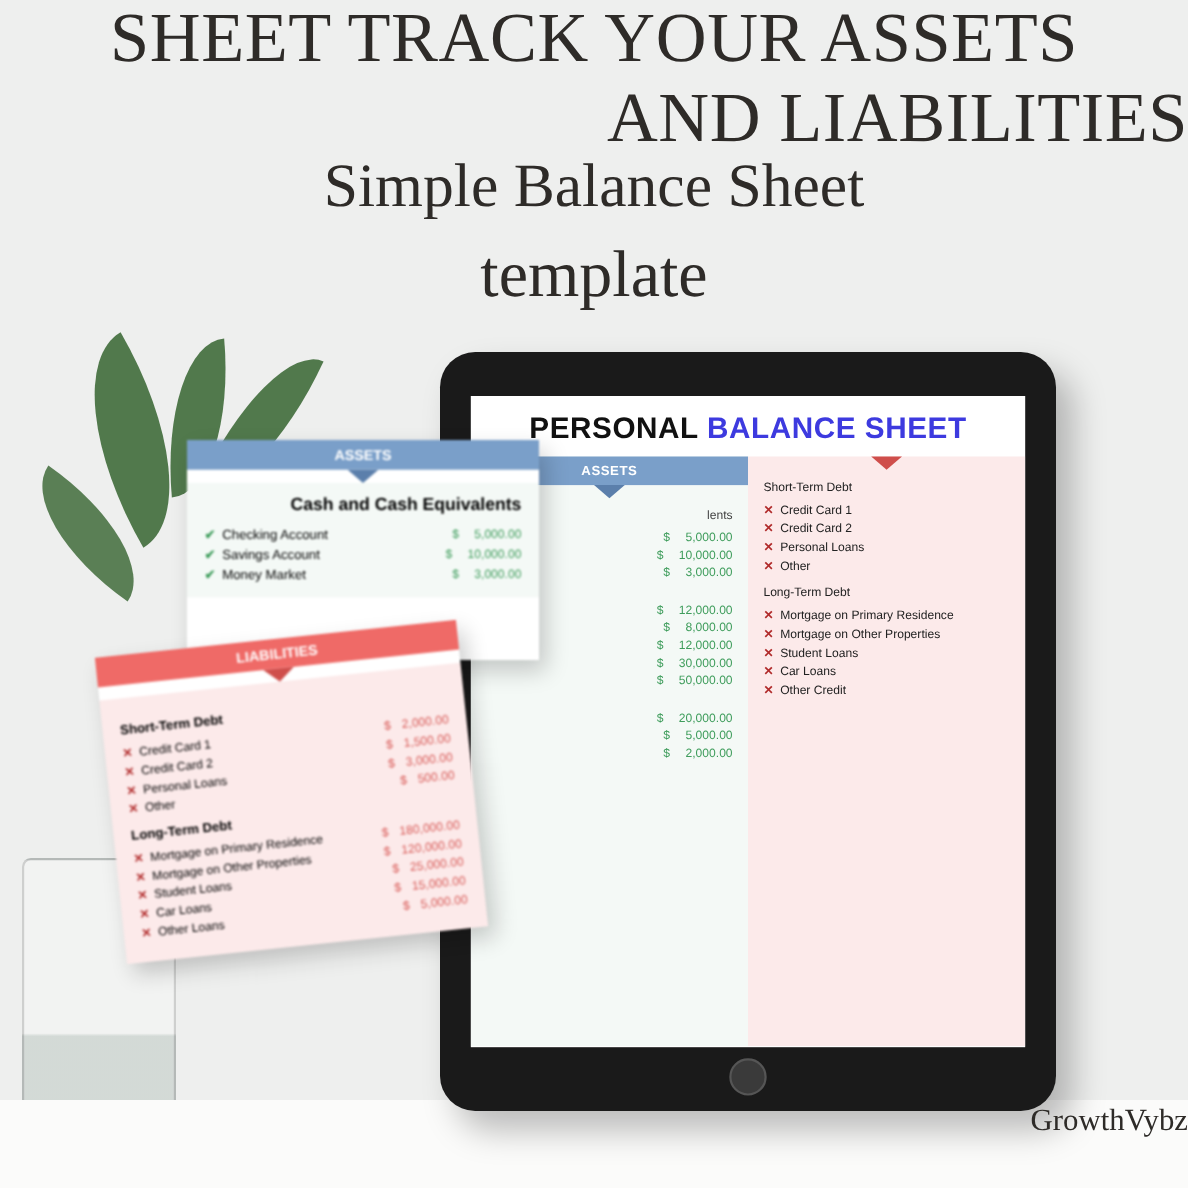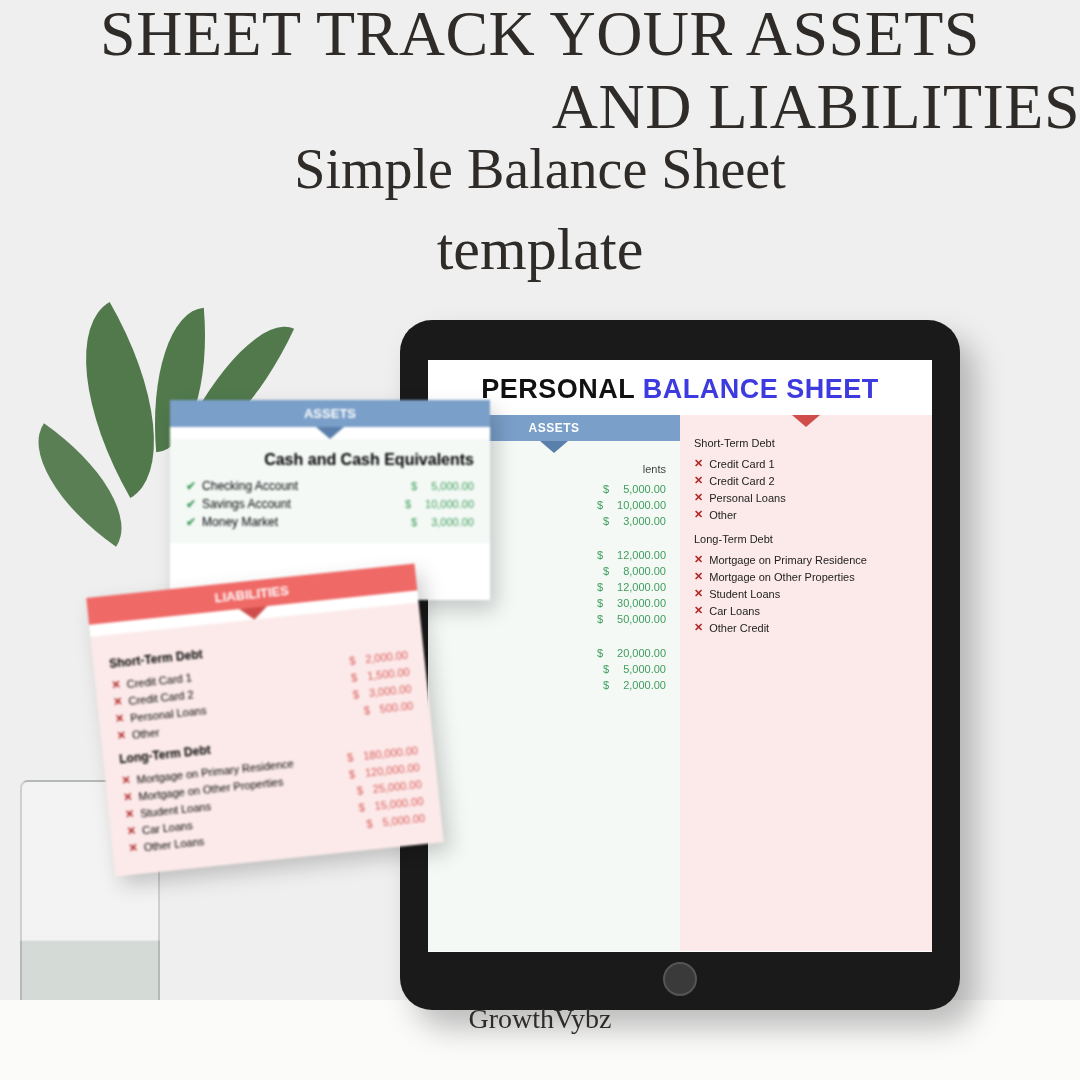--- a/index.html
+++ b/index.html
@@ -32,21 +32,21 @@
   }
   .subhead2 {
     position: absolute; top: 215px; left: 0; right: 0;
     text-align: center; color: #2e2b28;
     font-family: "Brush Script MT", "Segoe Script", cursive;
     font-size: 60px;
   }
 
   .brand {
     position: absolute; bottom: 45px; left: 0; right: 0;
-    text-align: center; color: #2e2b28;
+    text-align: right; color: #2e2b28;
     font-family: "Brush Script MT", "Segoe Script", cursive;
     font-size: 28px;
   }
 
   
   .vase {
     position: absolute; left: 20px; top: 780px;
     width: 140px; height: 250px;
     border: 2px solid rgba(0,0,0,0.15);
     border-radius: 8px;

